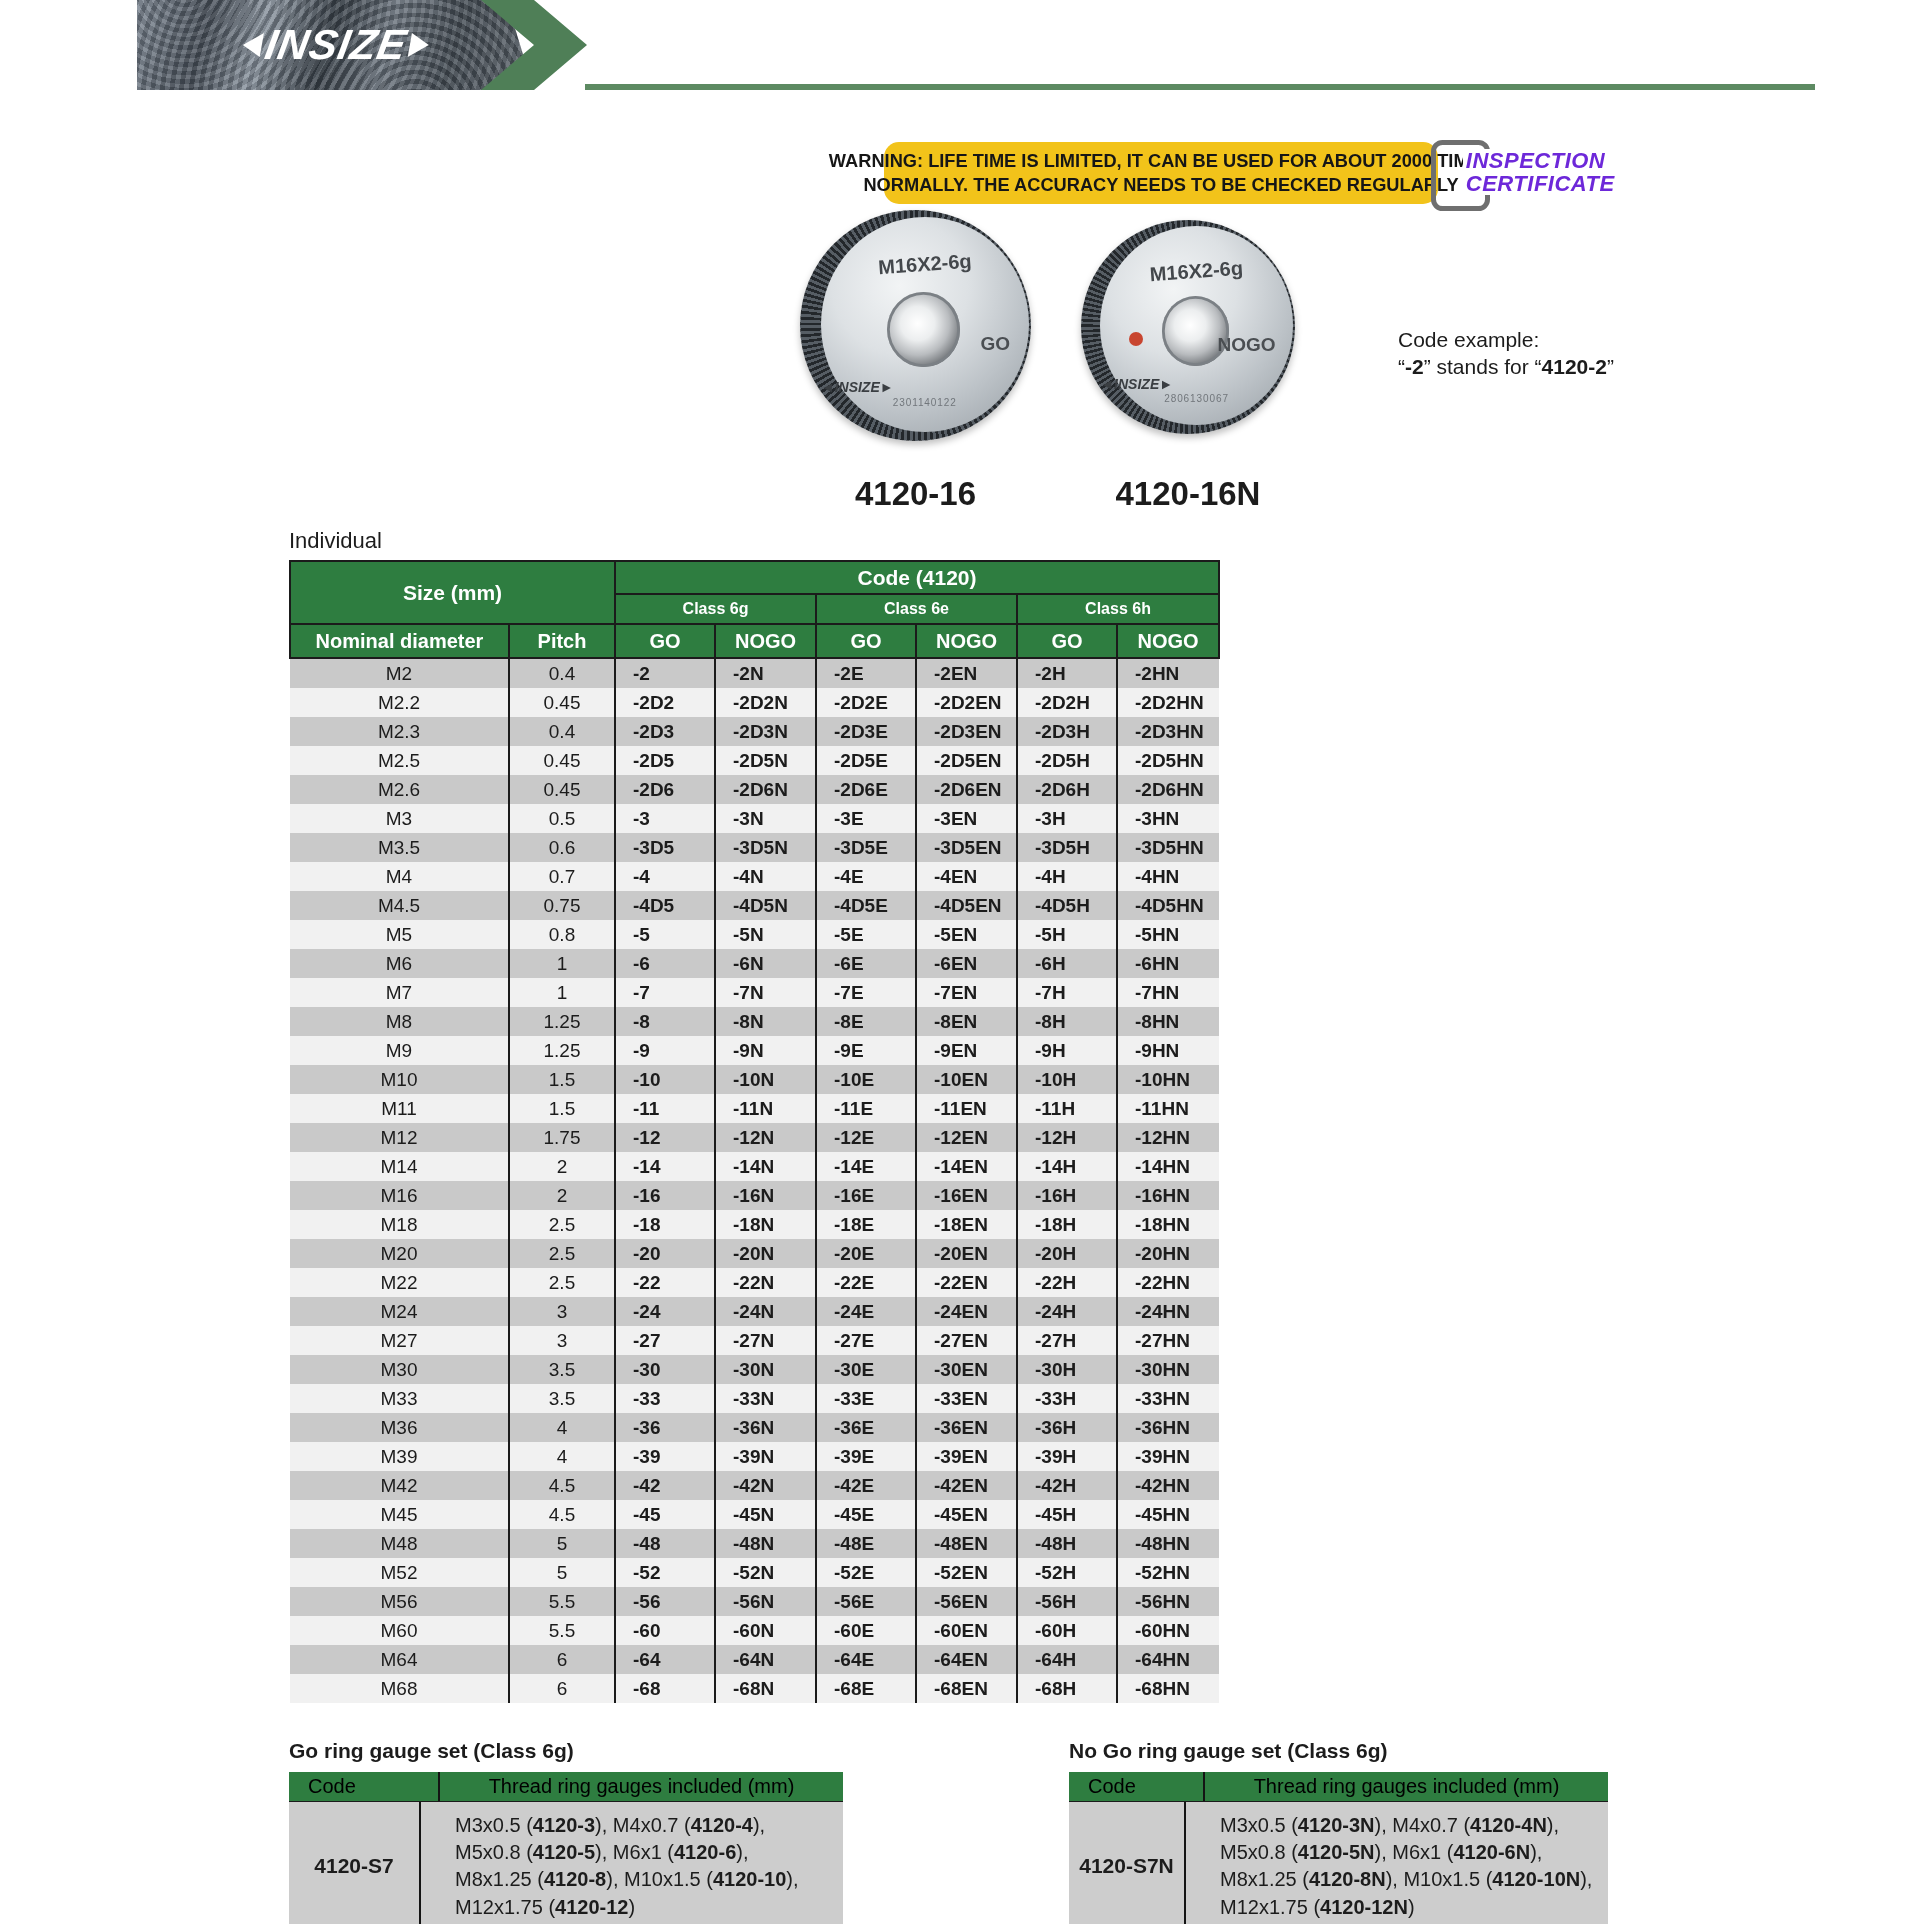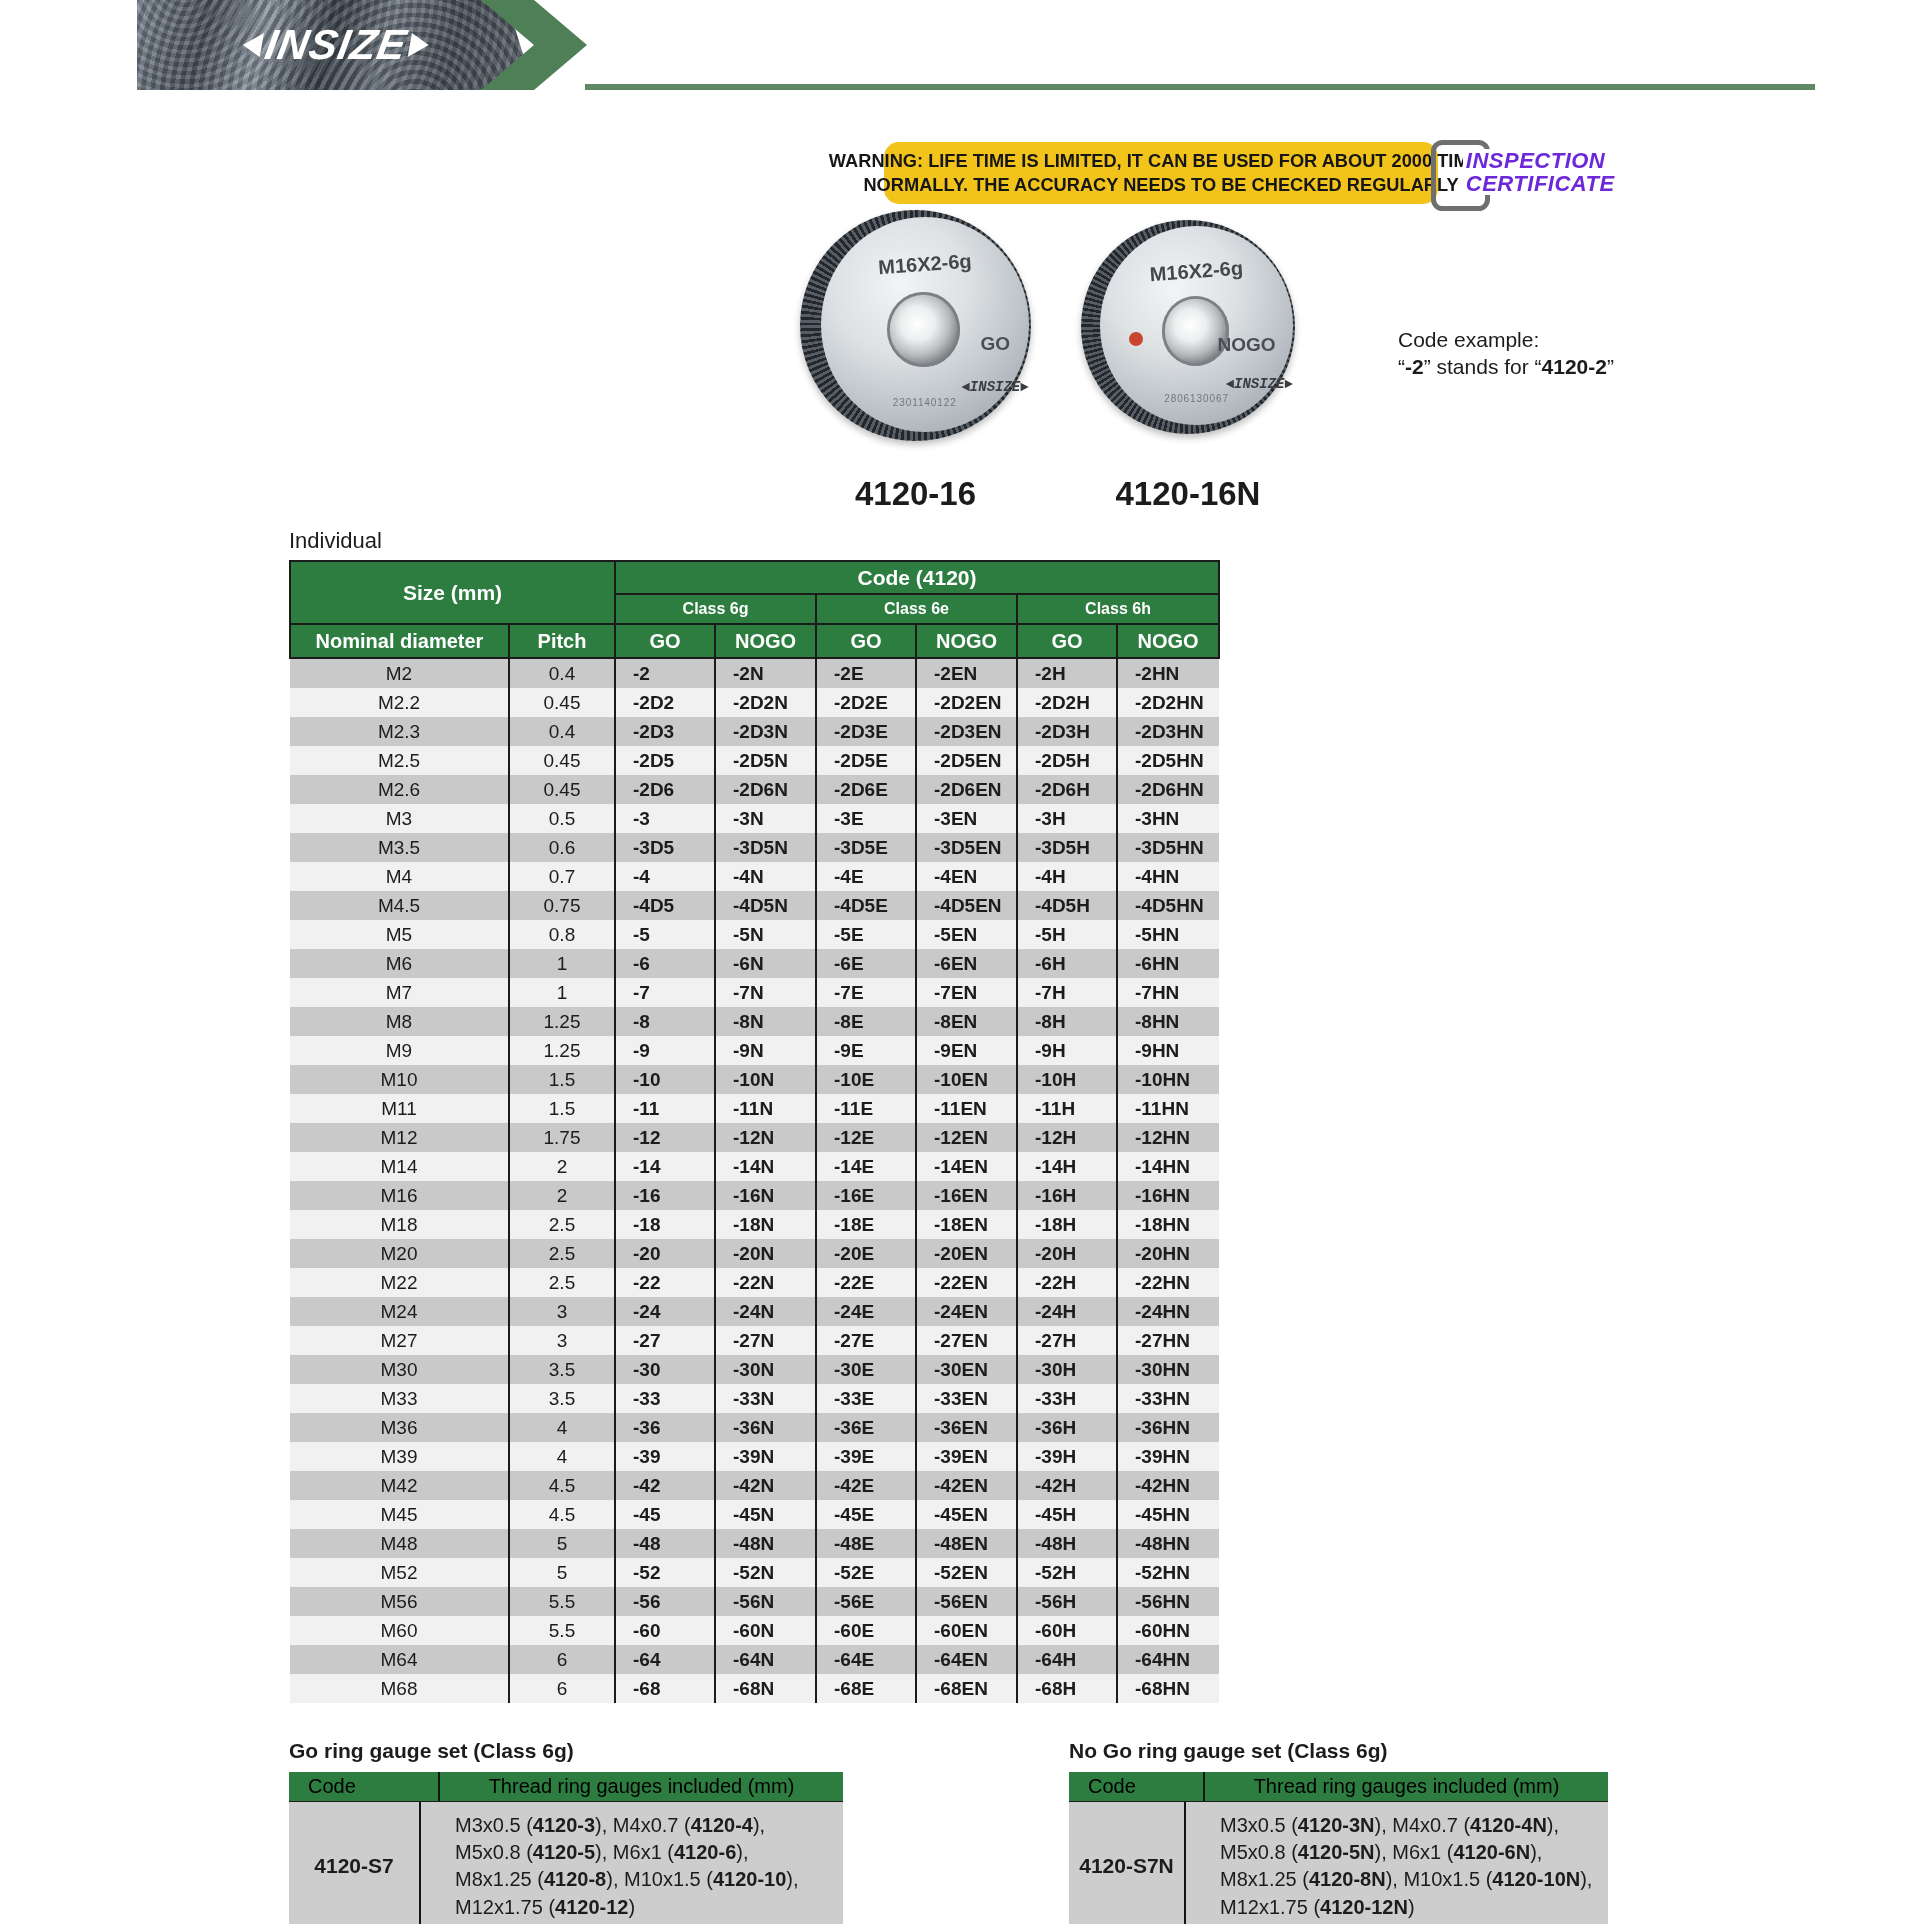--- a/index.html
+++ b/index.html
@@ -43,22 +43,22 @@
     background:repeating-conic-gradient(#23272b 0deg 1.5deg,#565d64 1.5deg 3deg);
     box-shadow:0 3.8px 7.6px rgba(0,0,0,0.25);}
   .ring-face{position:absolute;left:9%;top:3%;width:90%;height:93%;border-radius:50%;
     background:radial-gradient(circle at 38% 32%,#f2f4f5 0%,#dde1e4 35%,#bcc2c7 65%,#959ca2 100%);}
   .ring-hole{position:absolute;left:32%;top:35%;width:35%;height:35%;border-radius:50%;
     background:radial-gradient(circle at 42% 42%,#ffffff 0%,#eceeef 28%,#b9bcbf 52%,#5d6165 80%,#33373b 100%);
     box-shadow:inset 0 0 0 2.8px #7b8085;}
   .ring-marking{position:absolute;left:0;right:0;top:17%;text-align:center;font-size:20px;font-weight:600;
     color:#44484c;transform:rotate(-4deg);}
   .ring-side{position:absolute;right:9%;top:54%;font-size:19px;font-weight:600;color:#4a4e52;}
-  .ring-brand{position:absolute;left:0;right:0;bottom:17%;text-align:right;font-size:14px;font-weight:900;
-    font-style:italic;color:#3a3e42;font-family:Liberation Mono, monospace;}
+  .ring-brand{position:absolute;left:0;right:0;bottom:17%;text-align:left;font-size:14px;font-weight:900;
+    font-style:italic;color:#3a3e42;font-family:Liberation Sans, sans-serif;}
   .ring-serial{position:absolute;left:0;right:0;bottom:11%;text-align:center;font-size:10px;color:#71767b;letter-spacing:0.9px;}
   .ring-dot{position:absolute;left:15%;top:53%;width:14px;height:14px;border-radius:50%;background:#c8452f;}
   .ring-caption{position:absolute;top:475px;text-align:center;font-size:33px;font-weight:bold;}
 
   .code-example{position:absolute;left:1398px;top:326px;font-size:21px;line-height:27.4px;}
 
   
   .individual-label{position:absolute;left:289px;top:528px;font-size:22px;font-weight:normal;}
   #main-table{position:absolute;left:289px;top:560px;width:930px;border-collapse:collapse;table-layout:fixed;}
   #main-table thead th{background:#2e7d40;color:#ffffff;font-weight:bold;border:2.4px solid #1b1b1b;padding:0;}

